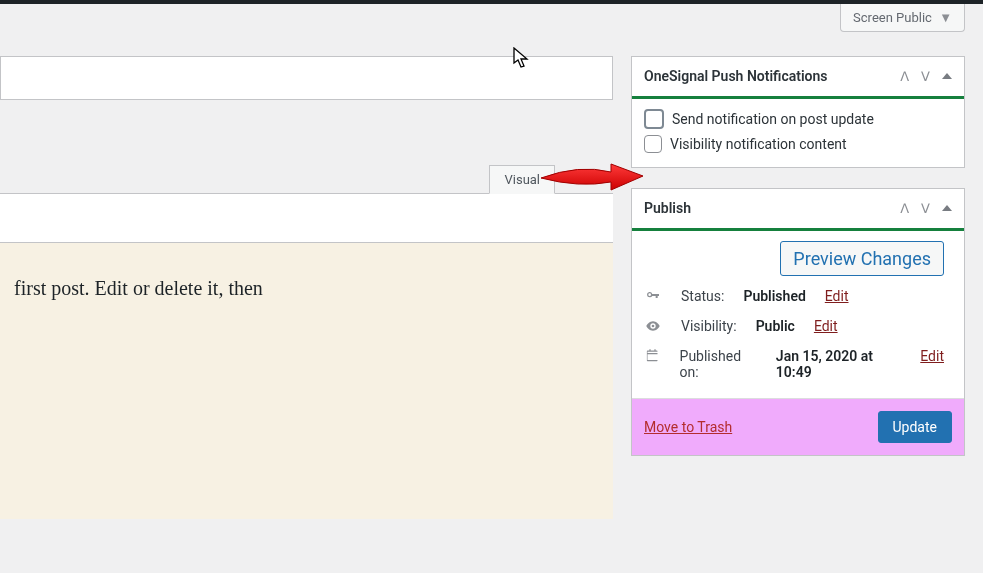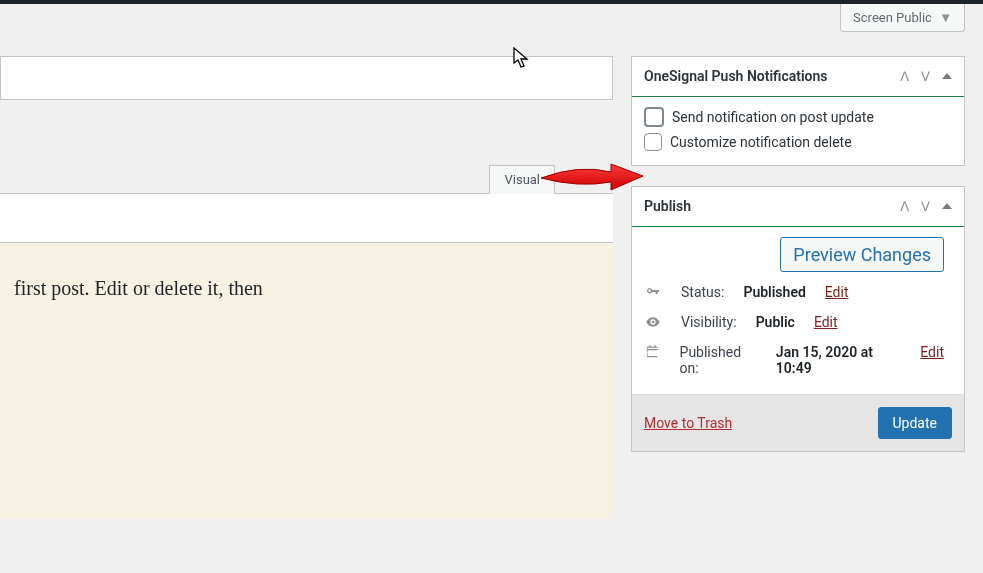--- a/index.html
+++ b/index.html
@@ -90,21 +90,21 @@
     .postbox {
       background: #fff;
       border: 1px solid #c3c4c7;
       margin-bottom: 20px;
     }
     .postbox-header {
       display: flex;
       align-items: center;
       justify-content: space-between;
       padding: 10px 12px;
-      border-bottom: 1px solid #15803d;
+      border-bottom: 3px solid #15803d;
       gap: 7px;
     }
     .postbox-header h2 {
       font-size: 14px;
       font-weight: 600;
       margin: 0;
       line-height: 1.35;
     }
     .box-ctrls { display: flex; align-items: center; gap: 12px; }
     .box-ctrls span { color: #8c8f94; cursor: pointer; font-size: 13px; }
@@ -143,21 +143,21 @@
       display: flex; gap: 19px;
       font-size: 14px;
       margin-bottom: 14px;
       color:#3c434a;
     }
     .pub-line .ico { width: 18px; color:#8c8f94; display:flex; justify-content:center; }
     .pub-line b { font-weight: 600; color:#1d2327; }
     .editlink { color: #7f1d1d; text-decoration: underline; cursor:pointer; }
     .pub-actions {
       display: flex; justify-content: space-between; align-items: center;
-      background: #e5e5e5;
+      background: #f0abfc;
       border-top: 1px solid #dcdcde;
       padding: 12px;
     }
     .trash-link { color: #b32d2e; text-decoration: underline; cursor:pointer; font-size:14px; }
     .btn-primary {
       background: #2271b1; color:#fff; border:1px solid #2271b1;
       padding: 7px 14px; border-radius: 3px; font-size: 14px; cursor:pointer;
     }
     .red-arrow {
       position: absolute;
@@ -211,21 +211,21 @@
           <span class="tri-up"></span>
         </div>
       </div>
       <div class="postbox-body">
         <div class="cb-row">
           <span class="fake-cb big"></span>
           <span>Send notification on post update</span>
         </div>
         <div class="cb-row">
           <span class="fake-cb"></span>
-          <span>Customize notification delete</span>
+          <span>Visibility notification content</span>
         </div>
       </div>
     </div>
 
     <div class="postbox">
       <div class="postbox-header">
         <h2>Publish</h2>
         <div class="box-ctrls">
           <span>ᐱ</span>
           <span>ᐯ</span>

